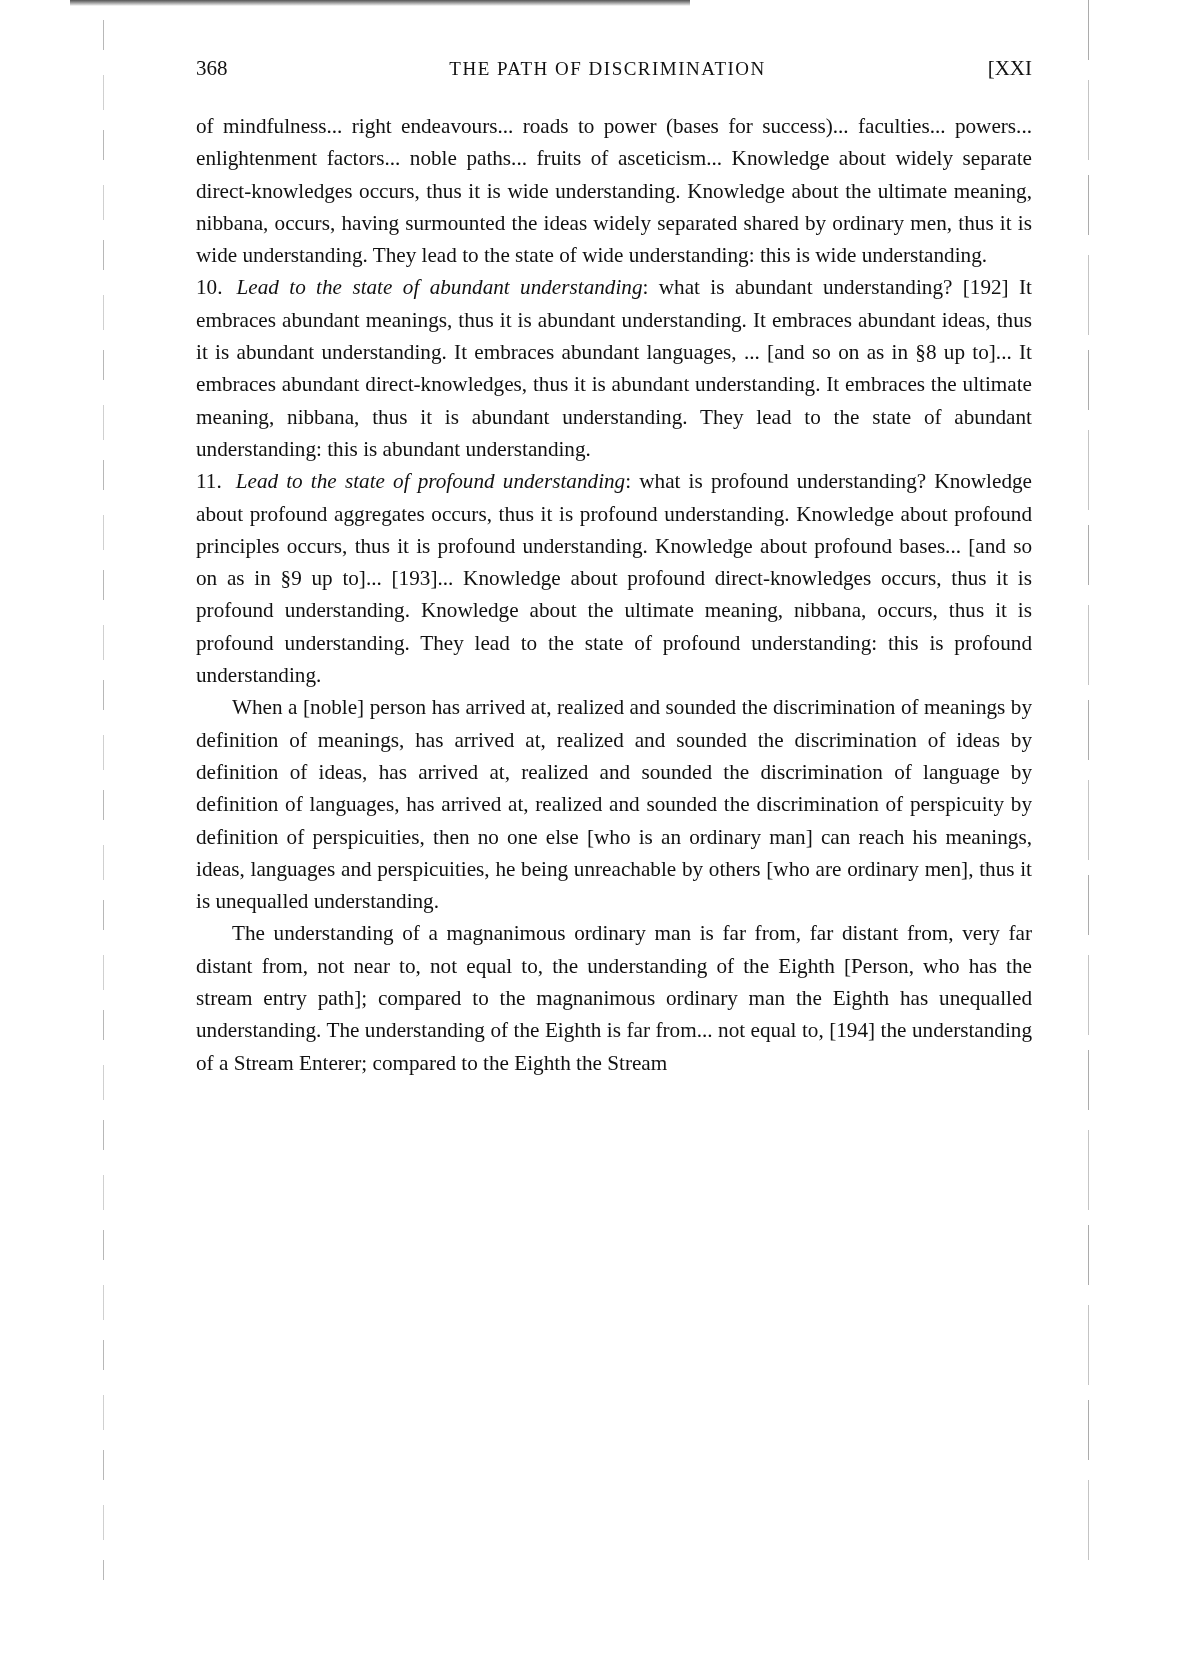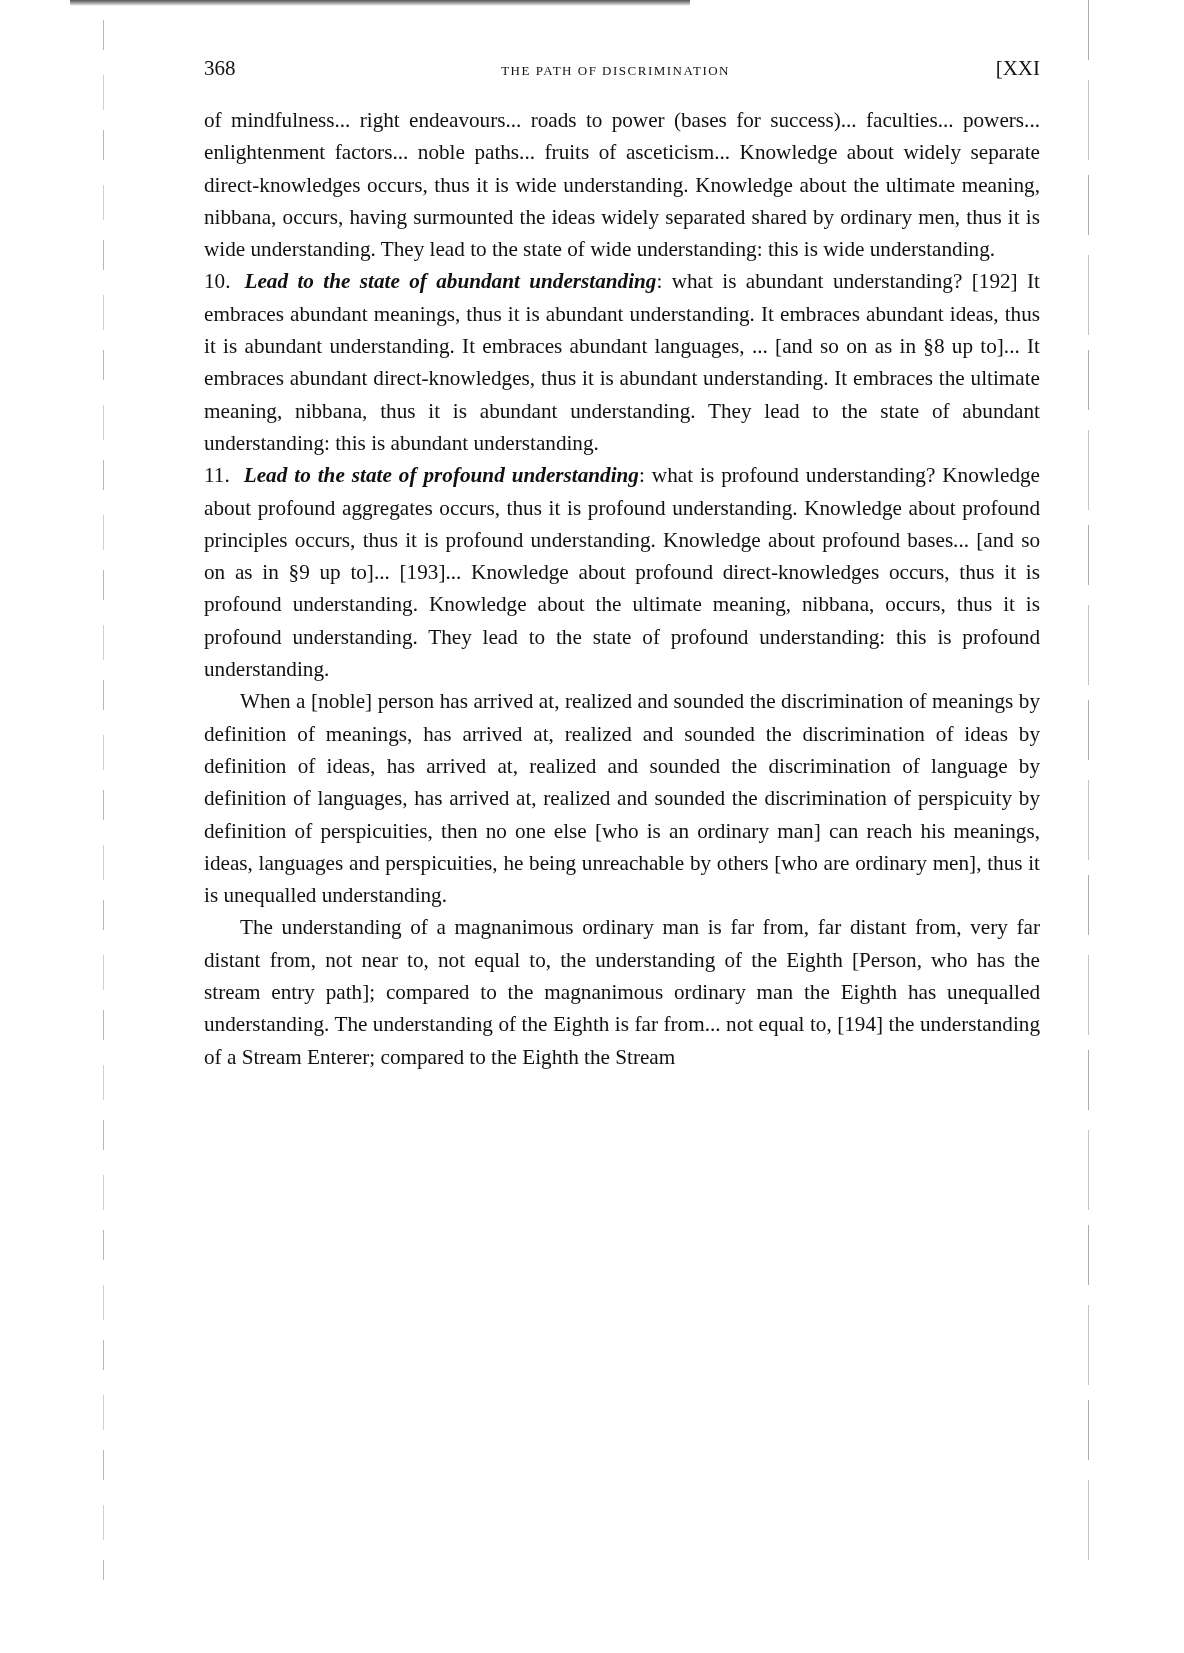--- a/index.html
+++ b/index.html
@@ -20,37 +20,37 @@
       background: repeating-linear-gradient(to bottom, #999 0 30px, transparent 30px 55px, #bbb 55px 90px, transparent 90px 110px);
       opacity: 0.7;
     }
     .scan-edge-right {
       position: absolute; left: 1088px; top: 0; width: 1px; height: 1560px;
       background: repeating-linear-gradient(to bottom, #888 0 60px, transparent 60px 80px, #aaa 80px 160px, transparent 160px 175px);
       opacity: 0.7;
     }
     .page {
       position: absolute;
-      left: 204px; top: 56px;
+      left: 196px; top: 56px;
       width: 836px;
     }
     .running-head {
       display: flex; justify-content: space-between; align-items: baseline;
       font-size: 21px; height: 34px;
     }
-    .running-head .title { letter-spacing: 1.5px; font-size: 13px; }
+    .running-head .title { letter-spacing: 1.5px; font-size: 19px; }
     .body-text {
-      margin-top: 14px;
+      margin-top: 20px;
       font-size: 21.2px;
       line-height: 32.3px;
       text-align: justify;
     }
     .body-text p { margin: 0; }
     .indent { text-indent: 36px; }
-    .em { font-style: italic; font-weight: bold; }
+    .em { font-style: italic; }
     .num { margin-right: 14px; }
   </style>
 </head>
 <body>
 
 <div class="scan-edge-top"></div>
 <div class="scan-edge-left"></div>
 <div class="scan-edge-right"></div>
 
 <div class="page">

